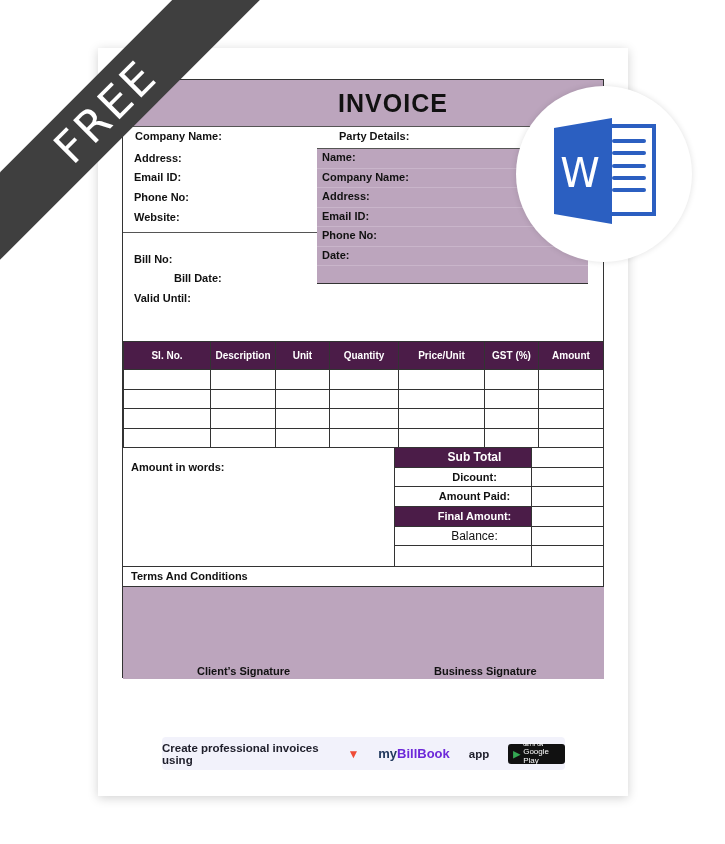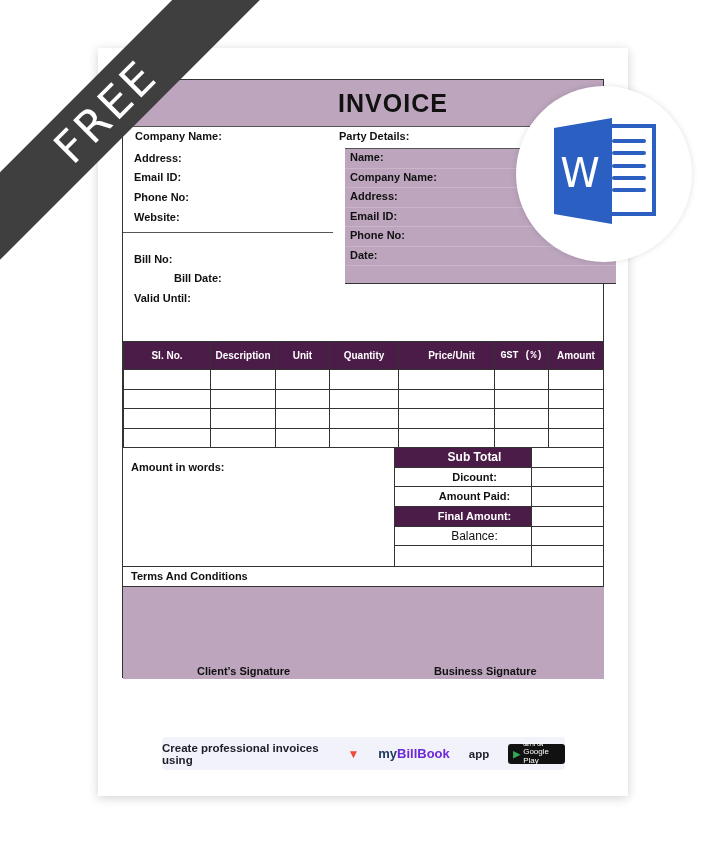--- a/index.html
+++ b/index.html
@@ -3,21 +3,21 @@
 <meta charset="utf-8">
 <style>
   html, body { margin:0; padding:0; }
   body { width:725px; height:844px; background:#ffffff; position:relative; overflow:hidden; font-family:"Liberation Sans", sans-serif; color:#111; }
   .page { position:absolute; left:98px; top:48px; width:530px; height:748px; background:#fff; box-shadow: 0 2px 10px rgba(0,0,0,0.18); }
   .inv { position:absolute; left:122px; top:79px; width:482px; height:599px; border:1px solid #333; box-sizing:border-box; background:#fff; }
   .title-bar { position:absolute; left:0; top:0; width:100%; height:46px; background:#bca5bd; border-bottom:1px solid #555; display:flex; align-items:center; justify-content:center; }
   .title-bar span { font-weight:bold; font-size:25px; letter-spacing:1px; color:#111; margin-left:60px; }
   .lbl { position:absolute; font-size:11px; font-weight:bold; color:#111; white-space:nowrap; }
   .hline { position:absolute; height:1px; background:#555; }
-  .party-box { position:absolute; left:222px; top:68px; width:271px; height:136px; background:#bca5bd; border-top:1px solid #555; border-bottom:1px solid #333; box-sizing:border-box; }
+  .party-box { position:absolute; left:194px; top:68px; width:271px; height:136px; background:#bca5bd; border-top:1px solid #555; border-bottom:1px solid #333; box-sizing:border-box; }
   .party-row { height:19.5px; border-bottom:1px solid #c9b5ca; box-sizing:border-box; font-size:11px; font-weight:bold; padding:2px 0 0 5px; }
   table.items { position:absolute; left:0; top:261px; width:481px; border-collapse:collapse; }
   table.items th { background:#4b1c48; color:#fff; font-size:10px; font-weight:bold; height:27px; border:1px solid #333; padding:0;margin-left:15px; }
   table.items td { height:18.5px; border:1px solid #333; padding:0; }
   .totals { position:absolute; left:271px; top:368px; width:210px; }
   .trow { display:flex; height:19.7px; border-bottom:1px solid #333; box-sizing:border-box; }
   .tlabel { width:138px; border-right:1px solid #333; border-left:1px solid #333; font-size:11px; font-weight:bold; text-align:center; line-height:19px; box-sizing:border-box;padding-left:23px; }
   .tlabel.dark { background:#4b1c48; color:#fff; }
   .tlabel.big { font-size:12px; }
   .tval { flex:1; }
@@ -67,22 +67,22 @@
     <div class="party-row" style="border-bottom:none;"></div>
   </div>
 
   <table class="items">
     <thead>
       <tr>
         <th style="width:86px;">Sl. No.</th>
         <th style="width:64px;">Description</th>
         <th style="width:53px;">Unit</th>
         <th style="width:68px;">Quantity</th>
-        <th style="width:85px;padding-left:10px;">Price/Unit</th>
-        <th style="width:53px;font-family:Liberation Mono, monospace;">GST (%)</th>
+        <th style="width:85px;">Price/Unit</th>
+        <th style="width:53px;">GST (%)</th>
         <th>Amount</th>
       </tr>
     </thead>
     <tbody>
       <tr>
         <td></td>
           <td></td>
           <td></td>
           <td></td>
           <td></td>

